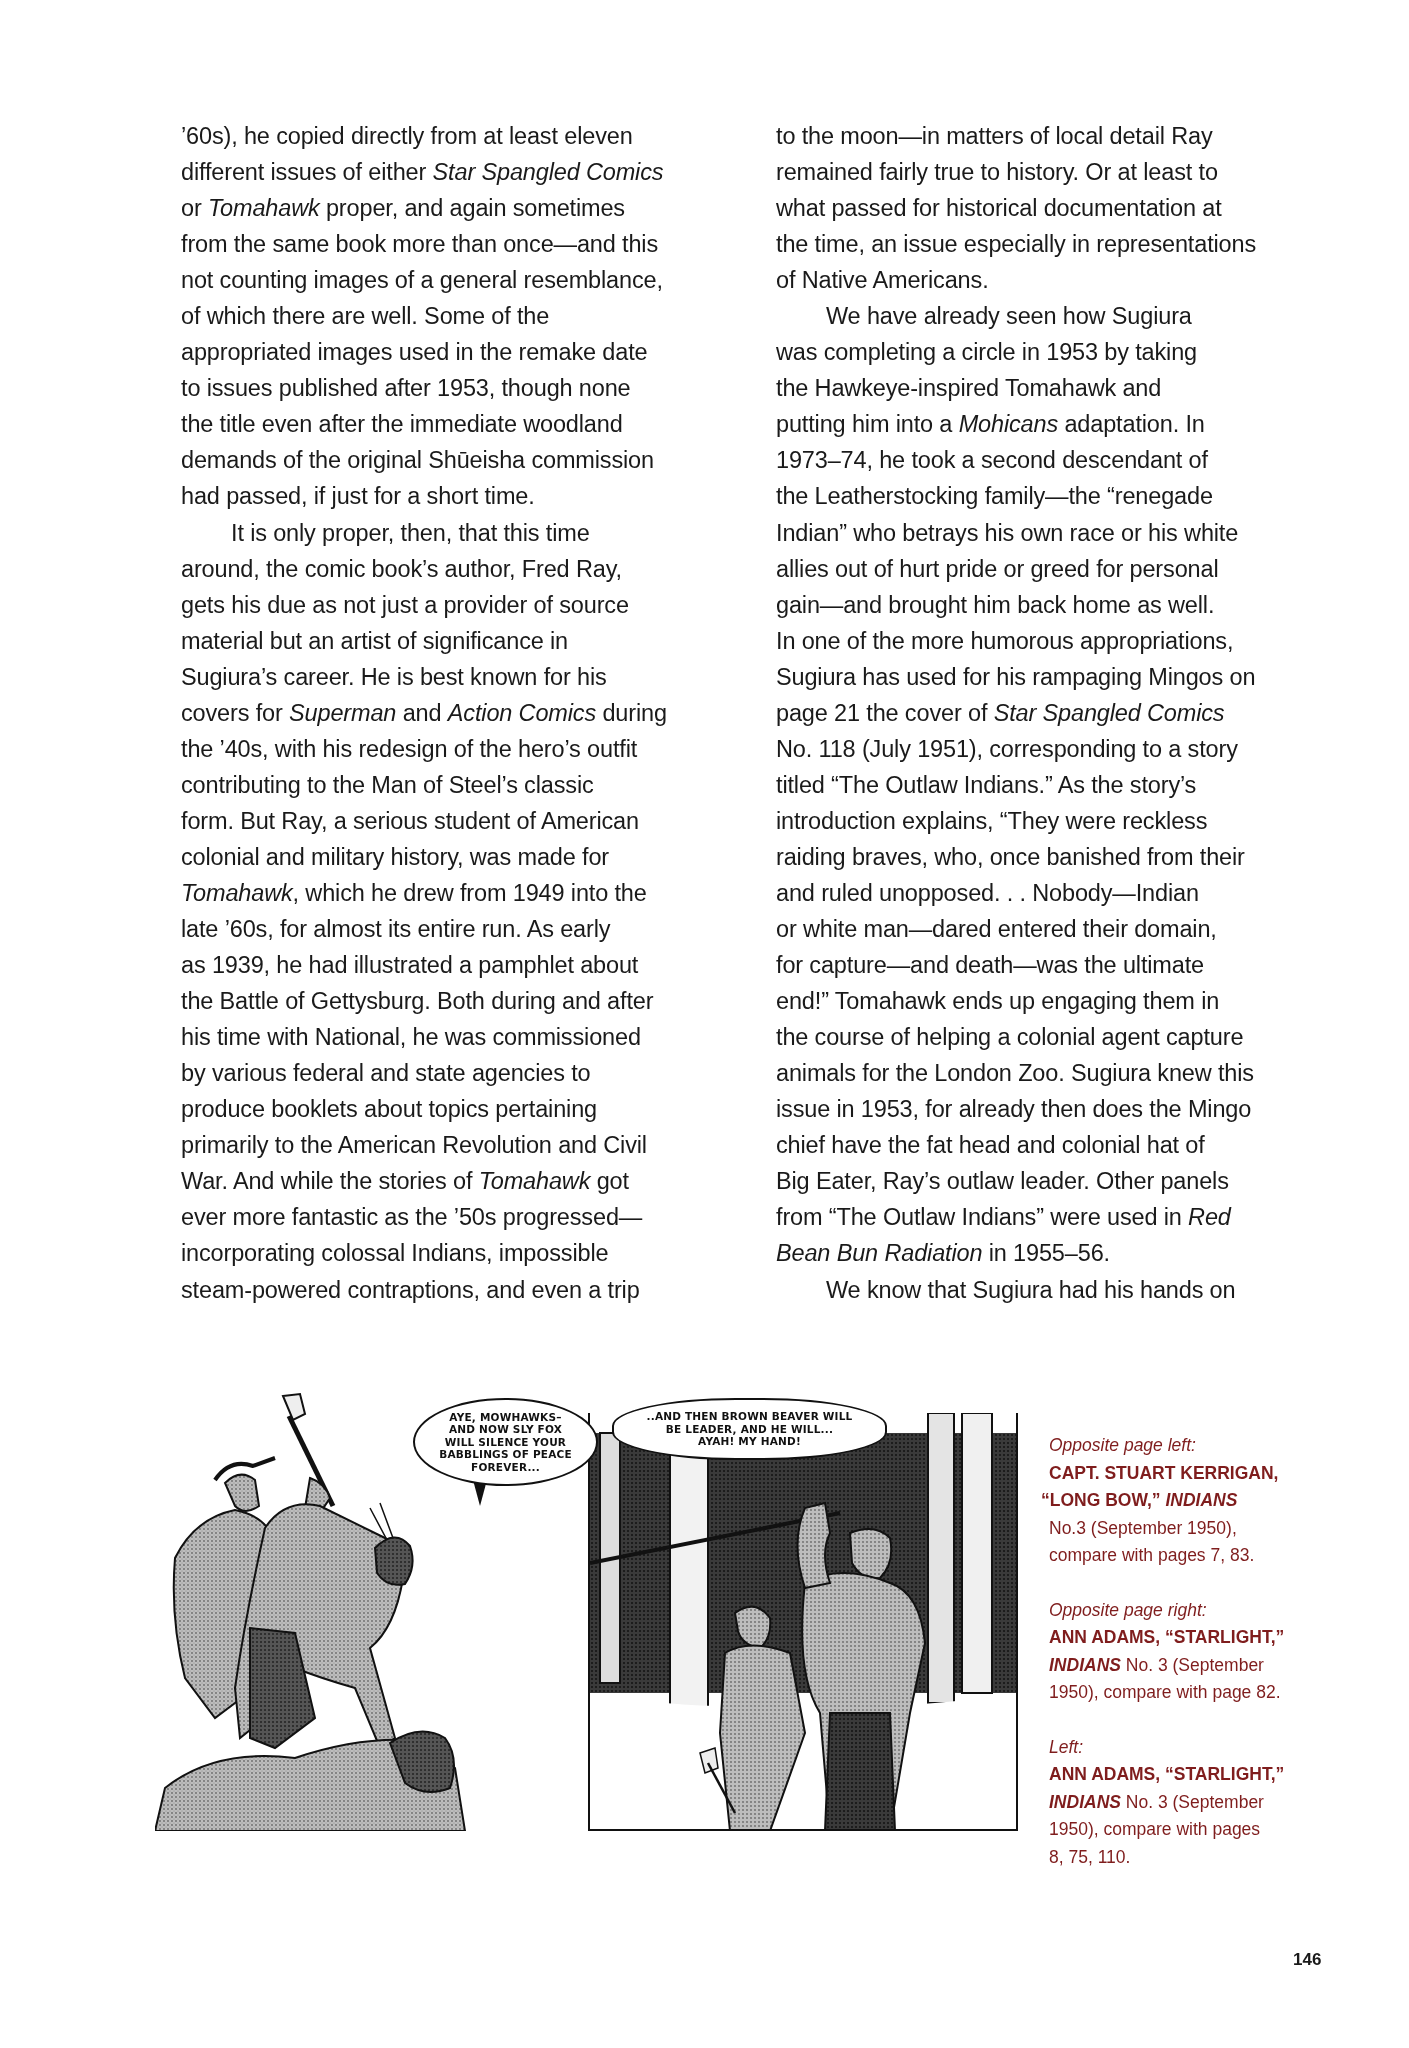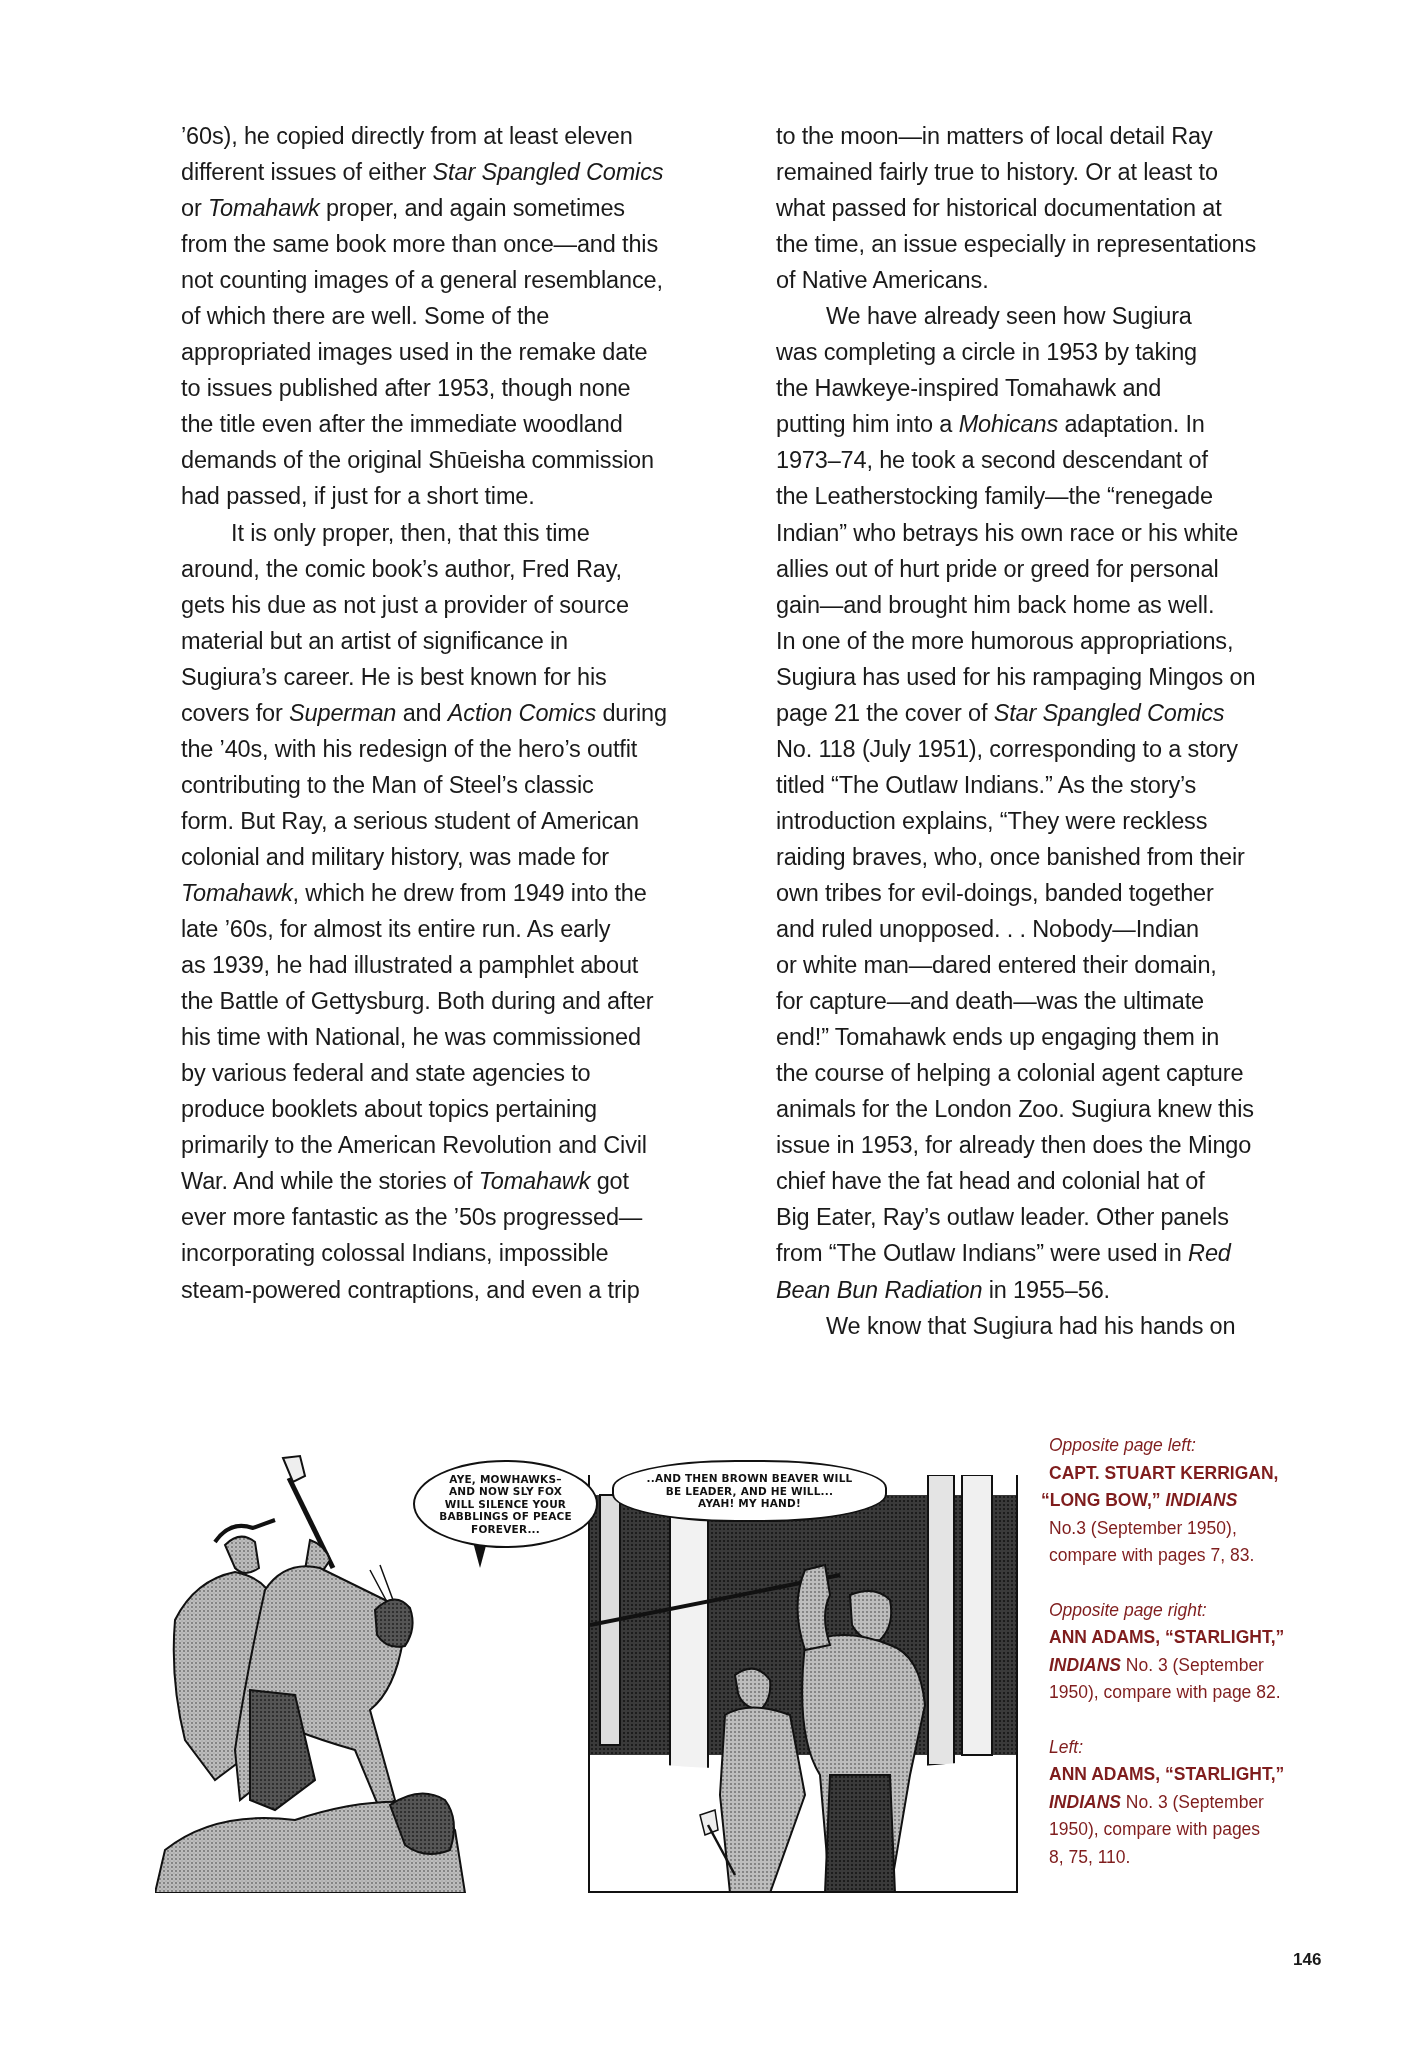--- a/index.html
+++ b/index.html
@@ -9,21 +9,21 @@
     font-family: "Liberation Sans", sans-serif;
     font-size: 23.5px; line-height: 36.05px; letter-spacing: -0.15px;
     white-space: nowrap;
   }
   .col-left { left: 181px; width: 580px; }
   .col-right { left: 776px; width: 580px; }
   .line { display: block; height: 36.05px; }
   .indent { padding-left: 50px; }
   i, .it { font-style: italic; }
 
-  .figure { position: absolute; left: 150px; top: 1450px; width: 875px; height: 450px; }
+  .figure { position: absolute; left: 150px; top: 1388px; width: 875px; height: 450px; }
   .panel-left { position: absolute; left: 5px; top: 0; width: 367px; height: 443px; overflow: hidden; }
   .panel-right { position: absolute; left: 438px; top: 25px; width: 430px; height: 418px;
     border: 2px solid #111; border-top: none; overflow: hidden; background: #fff; box-sizing: border-box; }
   .bubble {
     position: absolute; background: #fff; border: 2.5px solid #111; border-radius: 50%;
     font-family: "DejaVu Sans", sans-serif; font-weight: bold; font-size: 10.5px;
     line-height: 12.5px; text-align: center; color: #111; display: flex; align-items: center;
     justify-content: center; box-sizing: border-box; padding: 6px 14px; letter-spacing: 0.2px;
   }
   .bubble-left { left: 263px; top: 10px; width: 185px; height: 88px; z-index: 3; }
@@ -98,21 +98,20 @@
     <span class="line">Indian” who betrays his own race or his white</span>
     <span class="line">allies out of hurt pride or greed for personal</span>
     <span class="line">gain—and brought him back home as well.</span>
     <span class="line">In one of the more humorous appropriations,</span>
     <span class="line">Sugiura has used for his rampaging Mingos on</span>
     <span class="line">page 21 the cover of <i>Star Spangled Comics</i></span>
     <span class="line">No. 118 (July 1951), corresponding to a story</span>
     <span class="line">titled “The Outlaw Indians.” As the story’s</span>
     <span class="line">introduction explains, “They were reckless</span>
     <span class="line">raiding braves, who, once banished from their</span>
-    <span class="line">own tribes for evil-doings, banded together</span>
     <span class="line">and ruled unopposed. . . Nobody—Indian</span>
     <span class="line">or white man—dared entered their domain,</span>
     <span class="line">for capture—and death—was the ultimate</span>
     <span class="line">end!” Tomahawk ends up engaging them in</span>
     <span class="line">the course of helping a colonial agent capture</span>
     <span class="line">animals for the London Zoo. Sugiura knew this</span>
     <span class="line">issue in 1953, for already then does the Mingo</span>
     <span class="line">chief have the fat head and colonial hat of</span>
     <span class="line">Big Eater, Ray’s outlaw leader. Other panels</span>
     <span class="line">from “The Outlaw Indians” were used in <i>Red</i></span>

